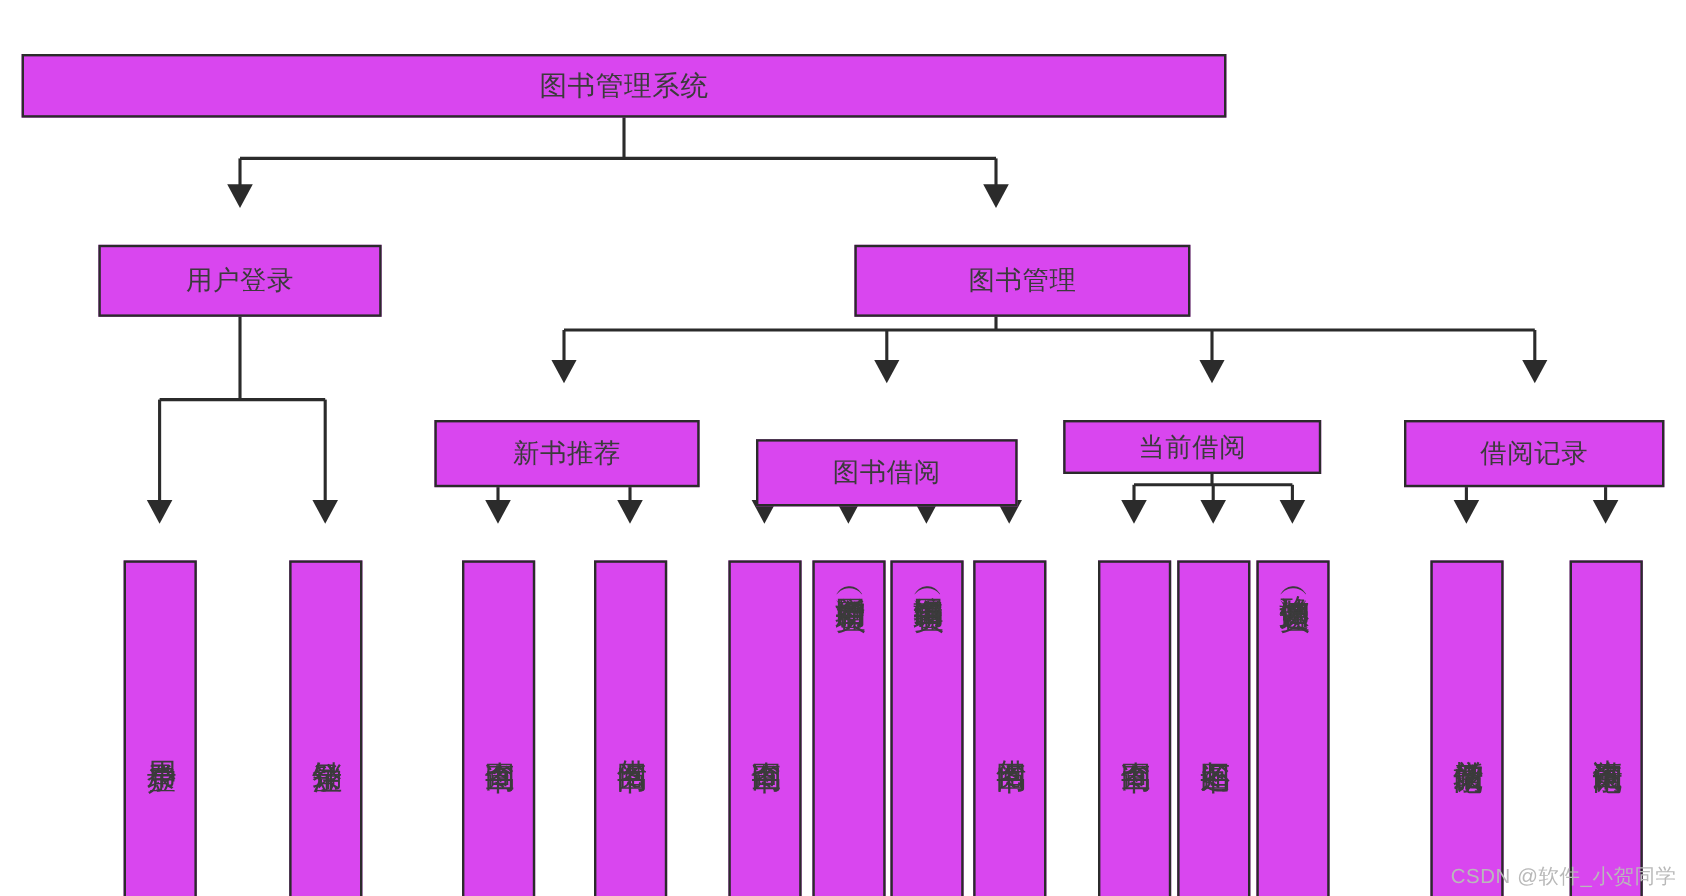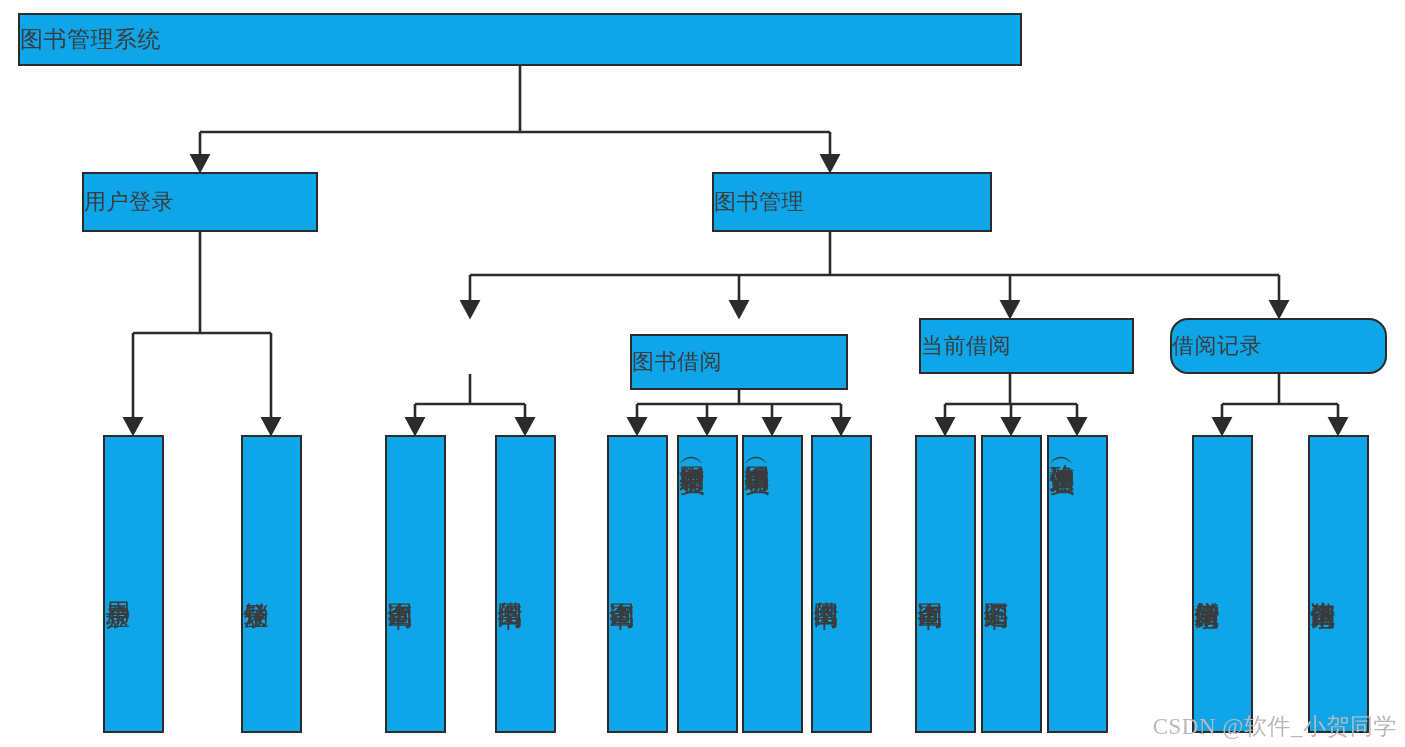--- a/index.html
+++ b/index.html
@@ -22,26 +22,28 @@
     position: absolute;
     left: 0;
     top: 0;
     width: 1405px;
     height: 747px;
     pointer-events: none;
   }
   .node {
     position: absolute;
     box-sizing: border-box;
-    background: #0ea5e9;
+    background: #d946ef;
     border: 2.5px solid #2b2b2b;
     display: flex;
     align-items: center;
+    justify-content: center;
     color: #3b3b3b;
     z-index: 2;
+    margin-top: 32px;
   }
   .node .label {
     color: #3b3b3b;
     text-align: center;
     line-height: 1.18;
     white-space: nowrap;
   }
   
   .node.h .label {
     font-size: 22px;
@@ -64,26 +66,26 @@
     white-space: nowrap;
   }
   .node.v.mid {
     align-items: center;
     padding-top: 0;
   }
   .watermark {
     position: absolute;
     right: 8px;
     bottom: 5px;
-    font-size: 23px;
+    font-size: 17px;
     color: #b9b9b9;
     letter-spacing: 0.5px;
     z-index: 5;
     white-space: nowrap;
-    font-family: Liberation Serif, serif;
+    font-family: Liberation Sans, sans-serif;
     text-align: right;
   }
 </style>
 </head>
 <body>
 
 <div id="canvas">
 
   <svg id="edges" viewBox="0 0 1405 747" width="1405" height="747">
     <defs>
@@ -139,27 +141,30 @@
     <span class="label">图书管理系统</span>
   </div>
 
   <div class="node h" style="left:82px; top:172px; width:236px; height:60px;">
     <span class="label">用户登录</span>
   </div>
   <div class="node h" style="left:712px; top:172px; width:280px; height:60px;">
     <span class="label">图书管理</span>
   </div>
 
+  <div class="node h" style="left:362px; top:318px; width:221px; height:56px;">
+    <span class="label">新书推荐</span>
+  </div>
   <div class="node h" style="left:630px; top:334px; width:218px; height:56px;">
     <span class="label">图书借阅</span>
   </div>
-  <div class="node h" style="left:919px; top:318px; width:215px; height:56px;">
+  <div class="node h" style="left:886px; top:318px; width:215px; height:45px;">
     <span class="label">当前借阅</span>
   </div>
-  <div class="node h" style="left:1170px; top:318px; width:217px; height:56px;border-radius:18px;">
+  <div class="node h" style="left:1170px; top:318px; width:217px; height:56px;">
     <span class="label">借阅记录</span>
   </div>
 
   <div class="node v mid" style="left:103px; top:435px; width:61px; height:298px;">
     <span class="label">用户登录</span>
   </div>
   <div class="node v mid" style="left:241px; top:435px; width:61px; height:298px;">
     <span class="label">注销登录</span>
   </div>
 

